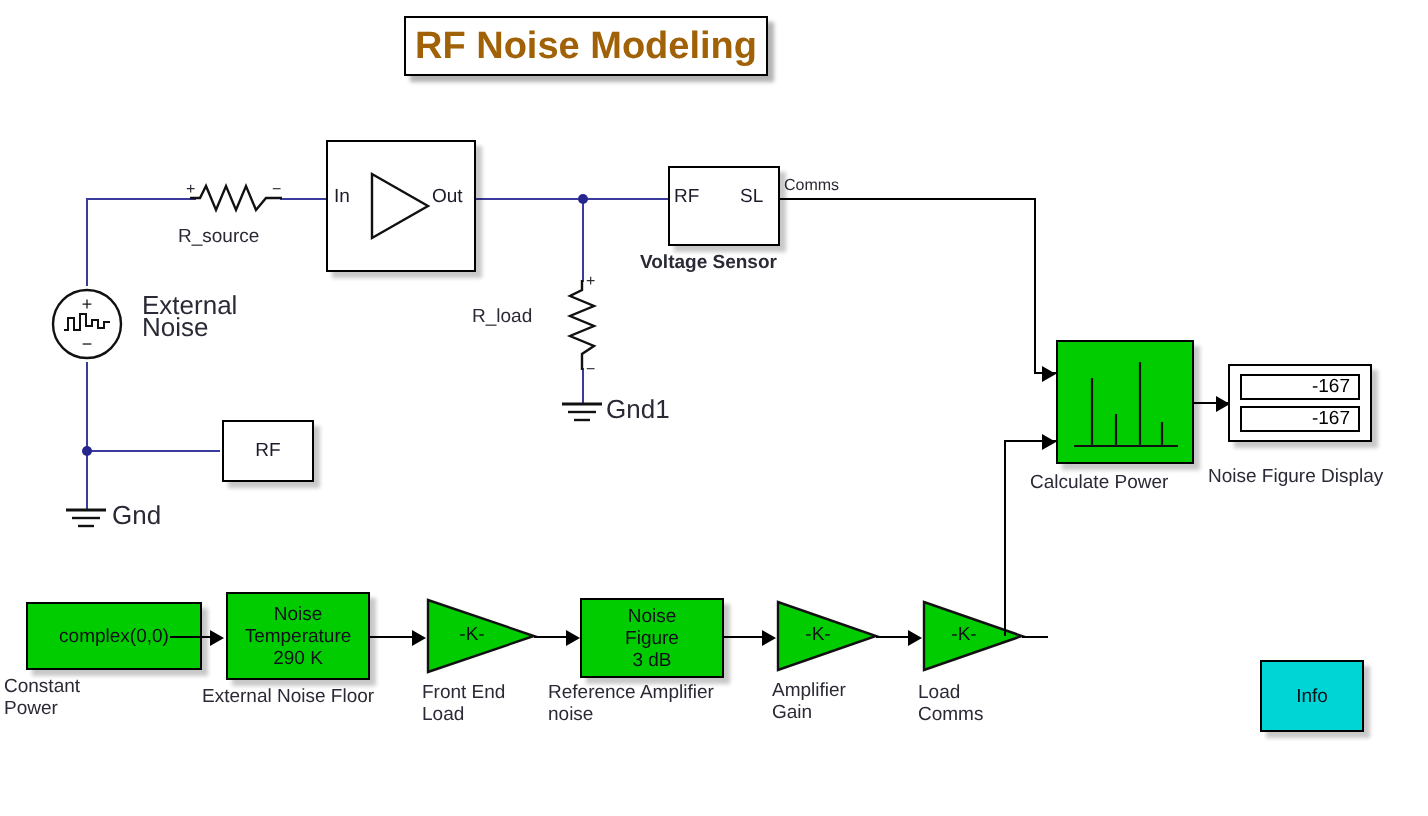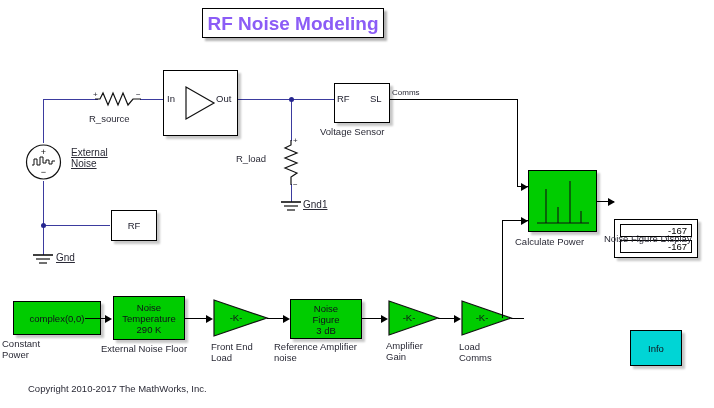--- a/index.html
+++ b/index.html
@@ -22,21 +22,21 @@
   
   #title-box {
     left: 202px; top: 8px;
     width: 180px; height: 28px;
     border: 1px solid #000;
     background: #ffffff;
     box-shadow: 3px 3px 2px rgba(0,0,0,0.30);
     display: flex; align-items: center; justify-content: center;
   }
   #title-text {
-    font-size: 19px; font-weight: bold; color: #8b5cf6;
+    font-size: 19px; font-weight: bold; color: #a16207;
     letter-spacing: 0px; line-height: 1;
   }
 
   
   .blk {
     box-sizing: border-box;
     border: 1px solid #000;
     background: #ffffff;
     box-shadow: 3px 3px 2px rgba(0,0,0,0.22);
     display: flex; align-items: center; justify-content: center;
@@ -48,23 +48,22 @@
     font-size: 9.5px; color: #1b1b2a; text-align: center;
     line-height: 11px; white-space: pre-line;
   }
   .blk-text.dark { color: #10101a; }
 
   .caption {
     font-size: 9.5px; color: #2a2a36; text-align: left;
     line-height: 11px; white-space: pre-line;
   }
   .label-plain {
-    font-size: 10px; color: #2a2a36; line-height: 11px;
+    font-size: 13px; color: #2a2a36; line-height: 11px;
     white-space: pre-line;
-    text-decoration: underline;
   }
   .label-small {
     font-size: 8px; color: #2a2a36; line-height: 9px;
   }
 
   
   .wire-h, .wire-v { background: #3b3b9e; }
   .sig-h,  .sig-v  { background: #000000; }
   .wire-h, .sig-h { height: 1.4px; }
   .wire-v, .sig-v { width: 1.4px; }
@@ -195,21 +194,21 @@
   </div>
   <div class="abs label-plain" style="left:56px; top:252px;">Gnd</div>
 
   <div class="abs blk" style="left:111px; top:210px; width:46px; height:31px;">
     <span class="blk-text">RF</span>
   </div>
 
   <div class="abs blk" style="left:334px; top:83px; width:56px; height:40px;"></div>
   <div class="abs port-label" style="left:337px; top:93px;">RF</div>
   <div class="abs port-label" style="left:370px; top:93px;">SL</div>
-  <div class="abs caption" style="left:320px; top:126px; width:84px;">Voltage Sensor</div>
+  <div class="abs caption" style="left:320px; top:126px; width:84px;font-weight:bold;">Voltage Sensor</div>
 
   <div class="abs sig-h" style="left:390px; top:99px; width:128px;"></div>
   <div class="abs sig-v" style="left:517px; top:99px; height:87px;"></div>
   <div class="abs sig-h" style="left:517px; top:186px; width:12px;"></div>
   <div class="abs arrow-r" style="left:521px; top:183px;"></div>
   <div class="abs label-small" style="left:392px; top:88px;">Comms</div>
 
   <div class="abs blk green" style="left:13px; top:301px; width:88px; height:34px;">
     <span class="blk-text dark">complex(0,0)</span>
   </div>
@@ -284,25 +283,24 @@
       <line x1="29" y1="36" x2="29" y2="52" stroke="#111" stroke-width="1.1"></line>
       <line x1="41" y1="10" x2="41" y2="52" stroke="#111" stroke-width="1.1"></line>
       <line x1="52" y1="40" x2="52" y2="52" stroke="#111" stroke-width="1.1"></line>
     </svg>
   </div>
   <div class="abs caption" style="left:515px; top:236px; width:96px;">Calculate Power</div>
 
   <div class="abs sig-h" style="left:597px; top:201px; width:17px;"></div>
   <div class="abs arrow-r" style="left:608px; top:198px;"></div>
 
-  <div class="abs" id="display-outer" style="left:614px; top:182px; width:84px; height:39px;margin-top:37px;">
+  <div class="abs" id="display-outer" style="left:614px; top:182px; width:72px; height:39px;">
     <div class="display-field">-167</div>
     <div class="display-field">-167</div>
   </div>
   <div class="abs caption" style="left:604px; top:233px; width:104px;">Noise Figure Display</div>
 
   <div class="abs blk cyan" style="left:630px; top:330px; width:52px; height:36px;">
     <span class="blk-text dark">Info</span>
   </div>
 
-  <div class="abs" id="copyright">Copyright 2010-2017 The MathWorks, Inc.</div>
 
 </div>
 
 </body></html>

